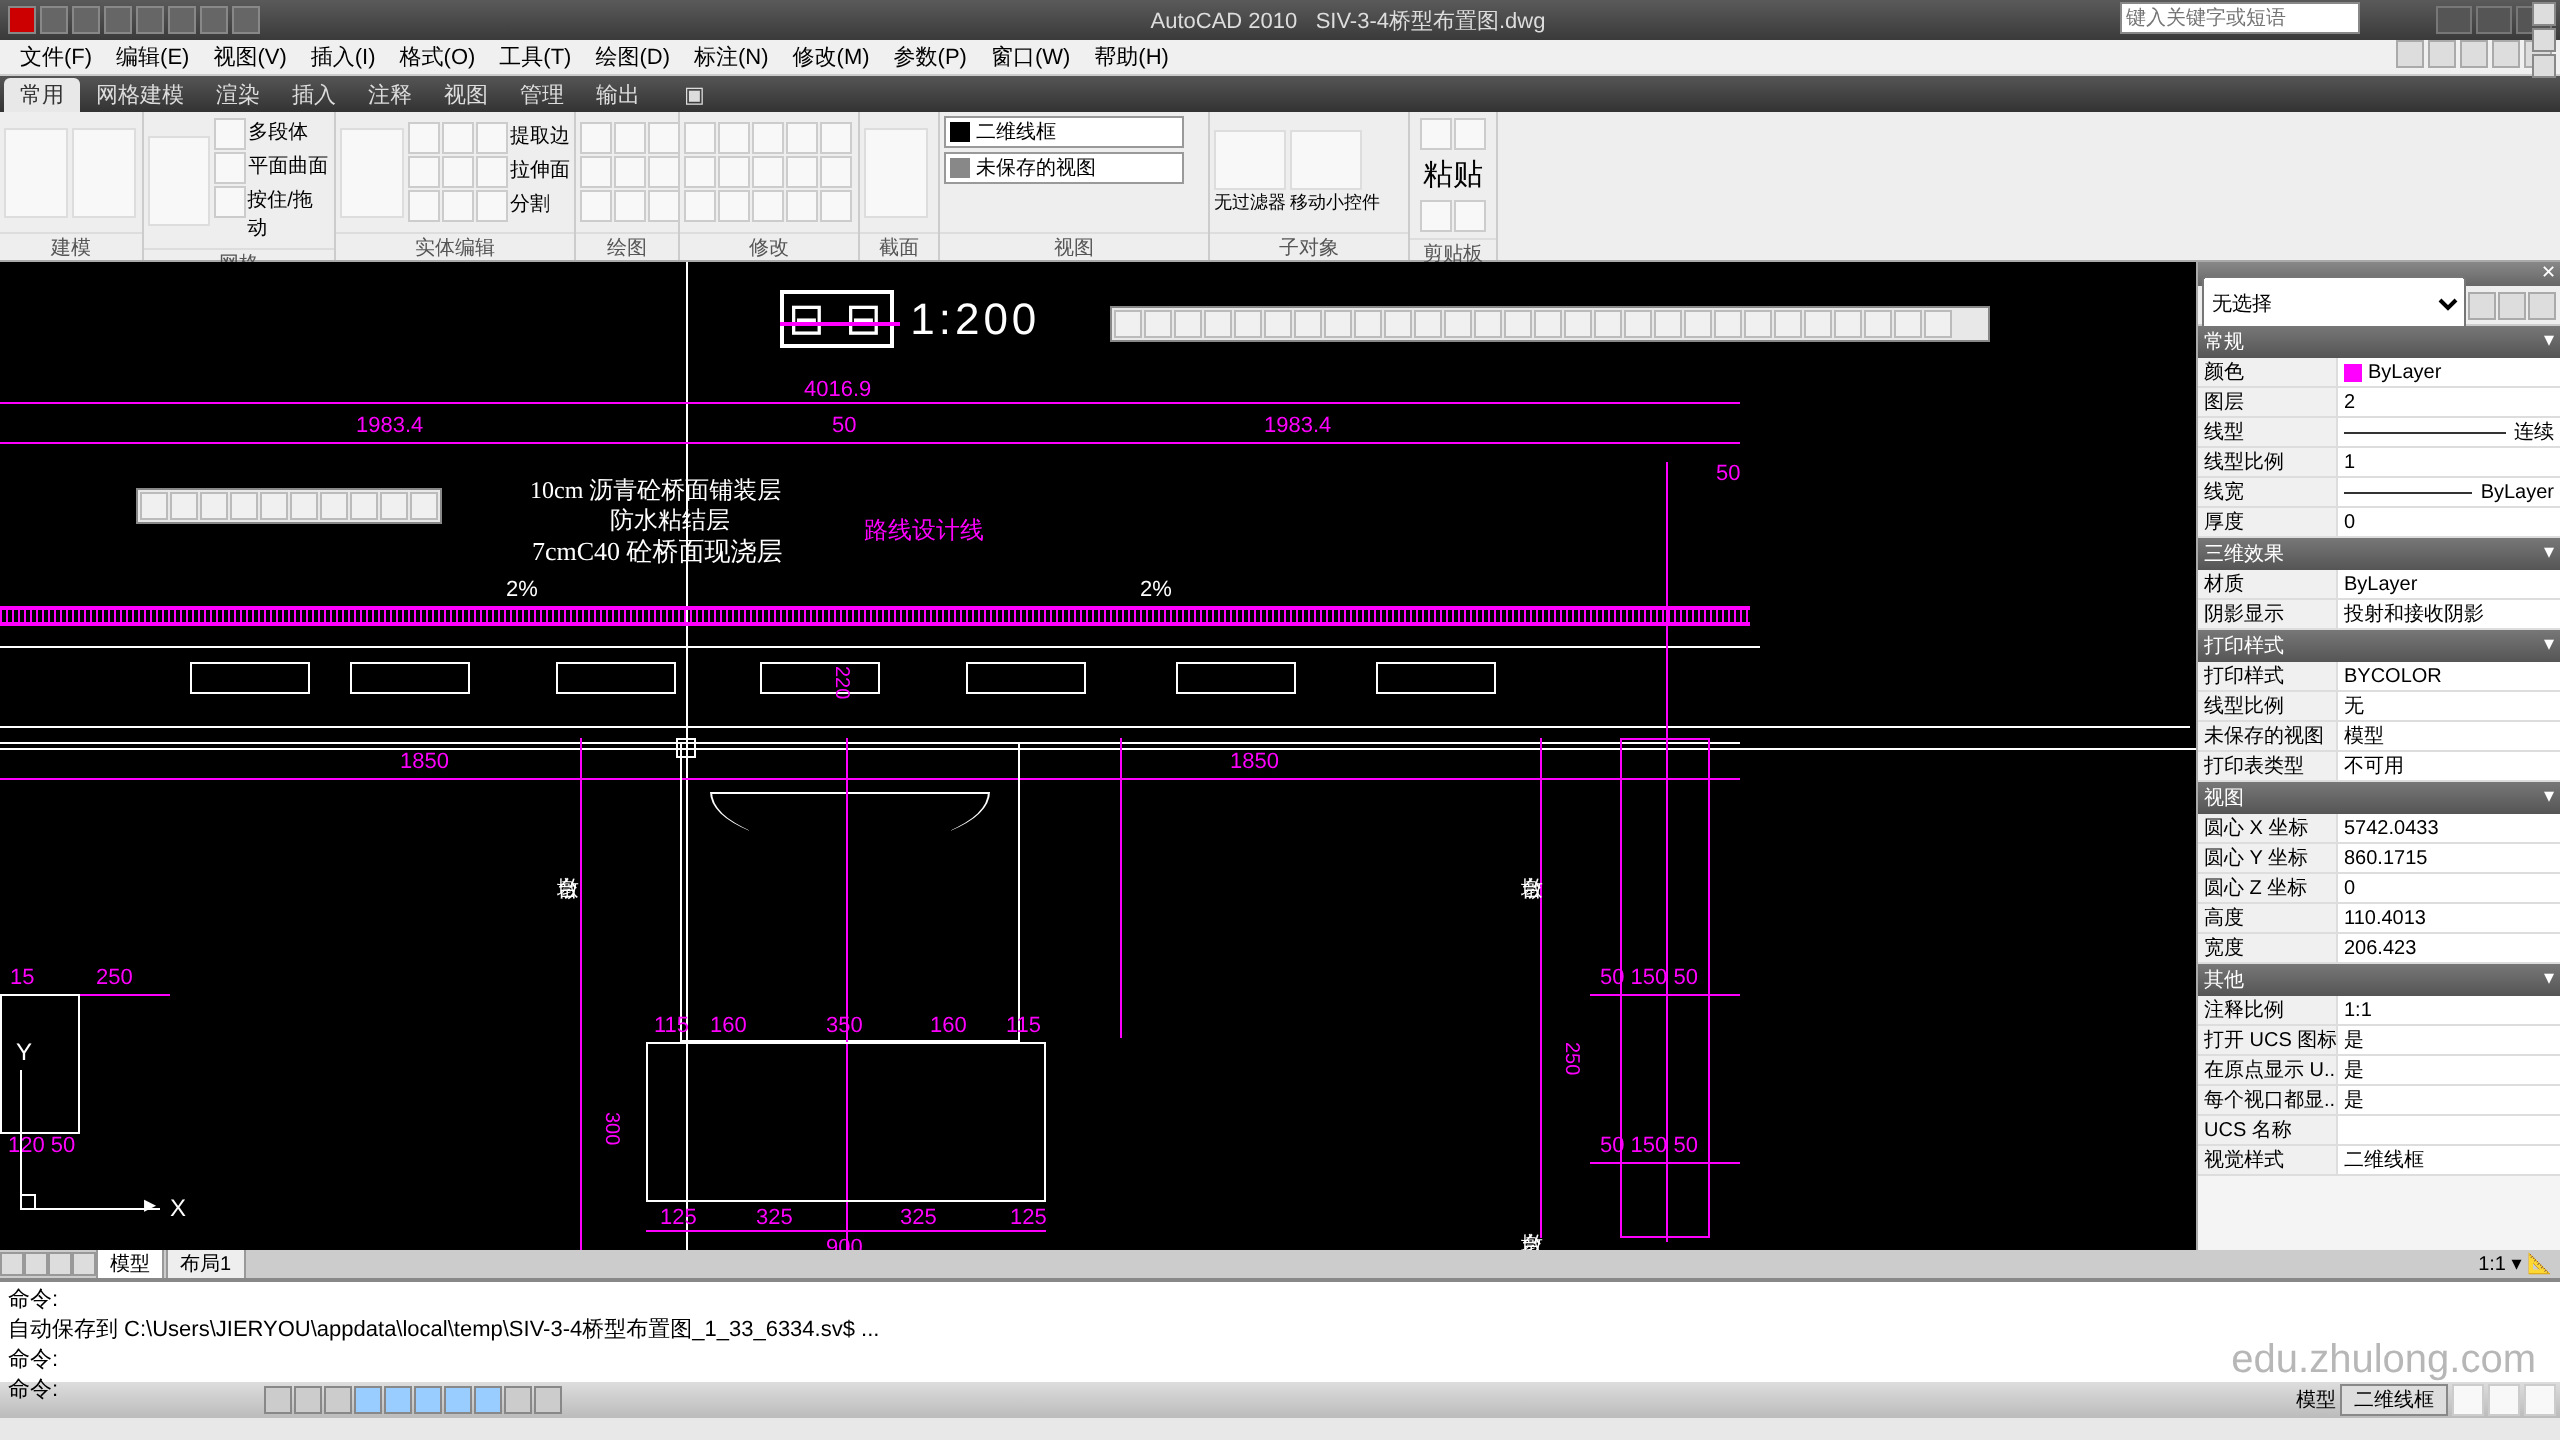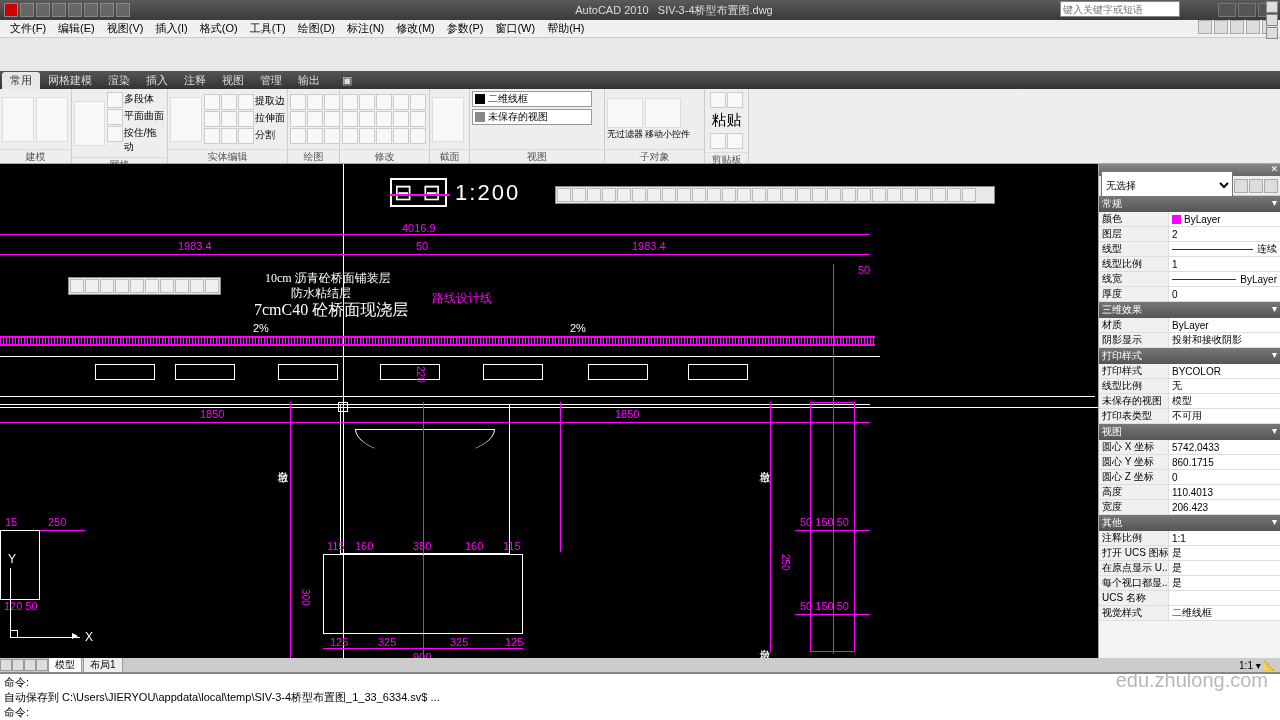--- a/index.html
+++ b/index.html
@@ -8,21 +8,21 @@
 .titlebar .qat { display:flex; gap:2px; padding:0 4px; }
 .titlebar .qat span { width:14px; height:14px; background:#666; border:1px solid #888; display:inline-block; }
 .titlebar .ttl { flex:1; text-align:center; color:#ddd; }
 .titlebar .wbtn { display:flex; gap:2px; padding:0 4px; }
 .titlebar .wbtn span { width:18px; height:14px; background:#555; border:1px solid #777; }
 .menubar { height:18px; background:#f0f0f0; display:flex; align-items:center; padding:0 4px; font-size:11px; border-bottom:1px solid #ccc; }
 .menubar span { padding:0 6px; }
 .search { position:absolute; right:100px; top:1px; width:120px; height:16px; background:#fff; border:1px solid #888; font-size:10px; color:#999; padding:0 2px; }
 .helpicons { position:absolute; right:4px; top:20px; display:flex; gap:2px; }
 .helpicons span { width:14px; height:14px; background:#ddd; border:1px solid #aaa; }
-.ribtabs { height:18px; background:linear-gradient(#555,#333); display:flex; align-items:center; padding:0 2px; font-size:11px; color:#ddd;margin-top:33px; }
+.ribtabs { height:18px; background:linear-gradient(#555,#333); display:flex; align-items:center; padding:0 2px; font-size:11px; color:#ddd; }
 .ribtabs span { padding:1px 8px; }
 .ribtabs .active { background:#e8e8e8; color:#333; border-radius:3px 3px 0 0; }
 .ribbon { height:75px; background:#eee; border-bottom:1px solid #aaa; display:flex; }
 .rpanel { border-right:1px solid #ccc; display:flex; flex-direction:column; }
 .rcontent { flex:1; display:flex; align-items:center; padding:2px; gap:2px; }
 .rtitle { height:14px; text-align:center; font-size:10px; color:#555; border-top:1px solid #ddd; }
 .bigbtn { width:32px; height:45px; background:#f8f8f8; border:1px solid #ddd; }
 .smbtn { width:16px; height:16px; background:#f8f8f8; border:1px solid #ccc; display:inline-block; }
 .btnrow { display:flex; gap:1px; margin:1px 0; }
 .layerdrop { width:120px; height:16px; background:#fff; border:1px solid #999; font-size:10px; padding:0 2px; display:flex; align-items:center; }
@@ -335,22 +335,22 @@
 
     <div class="dtxt m" style="left:402px;top:58px">4016.9</div>
     <div class="dline" style="left:0;top:70px;width:870px;height:1px"></div>
     <div class="dtxt m" style="left:178px;top:76px">1983.4</div>
     <div class="dtxt m" style="left:632px;top:76px">1983.4</div>
     <div class="dtxt m" style="left:416px;top:76px">50</div>
     <div class="dline" style="left:0;top:90px;width:870px;height:1px"></div>
     <div class="dtxt m" style="left:858px;top:100px">50</div>
 
     <div class="dtxt cn" style="left:265px;top:106px;font-size:12px">10cm 沥青砼桥面铺装层</div>
-    <div class="dtxt cn" style="left:291px;top:121px;font-size:12px">防水粘结层</div>
-    <div class="dtxt cn" style="left:254px;top:136px;font-size:16px">7cmC40 砼桥面现浇层</div>
+    <div class="dtxt cn" style="left:305px;top:121px;font-size:12px">防水粘结层</div>
+    <div class="dtxt cn" style="left:266px;top:136px;font-size:13px">7cmC40 砼桥面现浇层</div>
     <div class="dtxt cn m" style="left:432px;top:126px;font-size:12px">路线设计线</div>
     <div class="dtxt" style="left:253px;top:158px">2%</div>
     <div class="dtxt" style="left:570px;top:158px">2%</div>
 
     <div class="deck" style="left:0;top:172px;width:875px"></div>
     <div class="wline" style="left:0;top:192px;width:880px;height:1px"></div>
 
     <div class="rect" style="left:95px;top:200px;width:60px;height:16px"></div>
     <div class="rect" style="left:175px;top:200px;width:60px;height:16px"></div>
     <div class="rect" style="left:278px;top:200px;width:60px;height:16px"></div>

